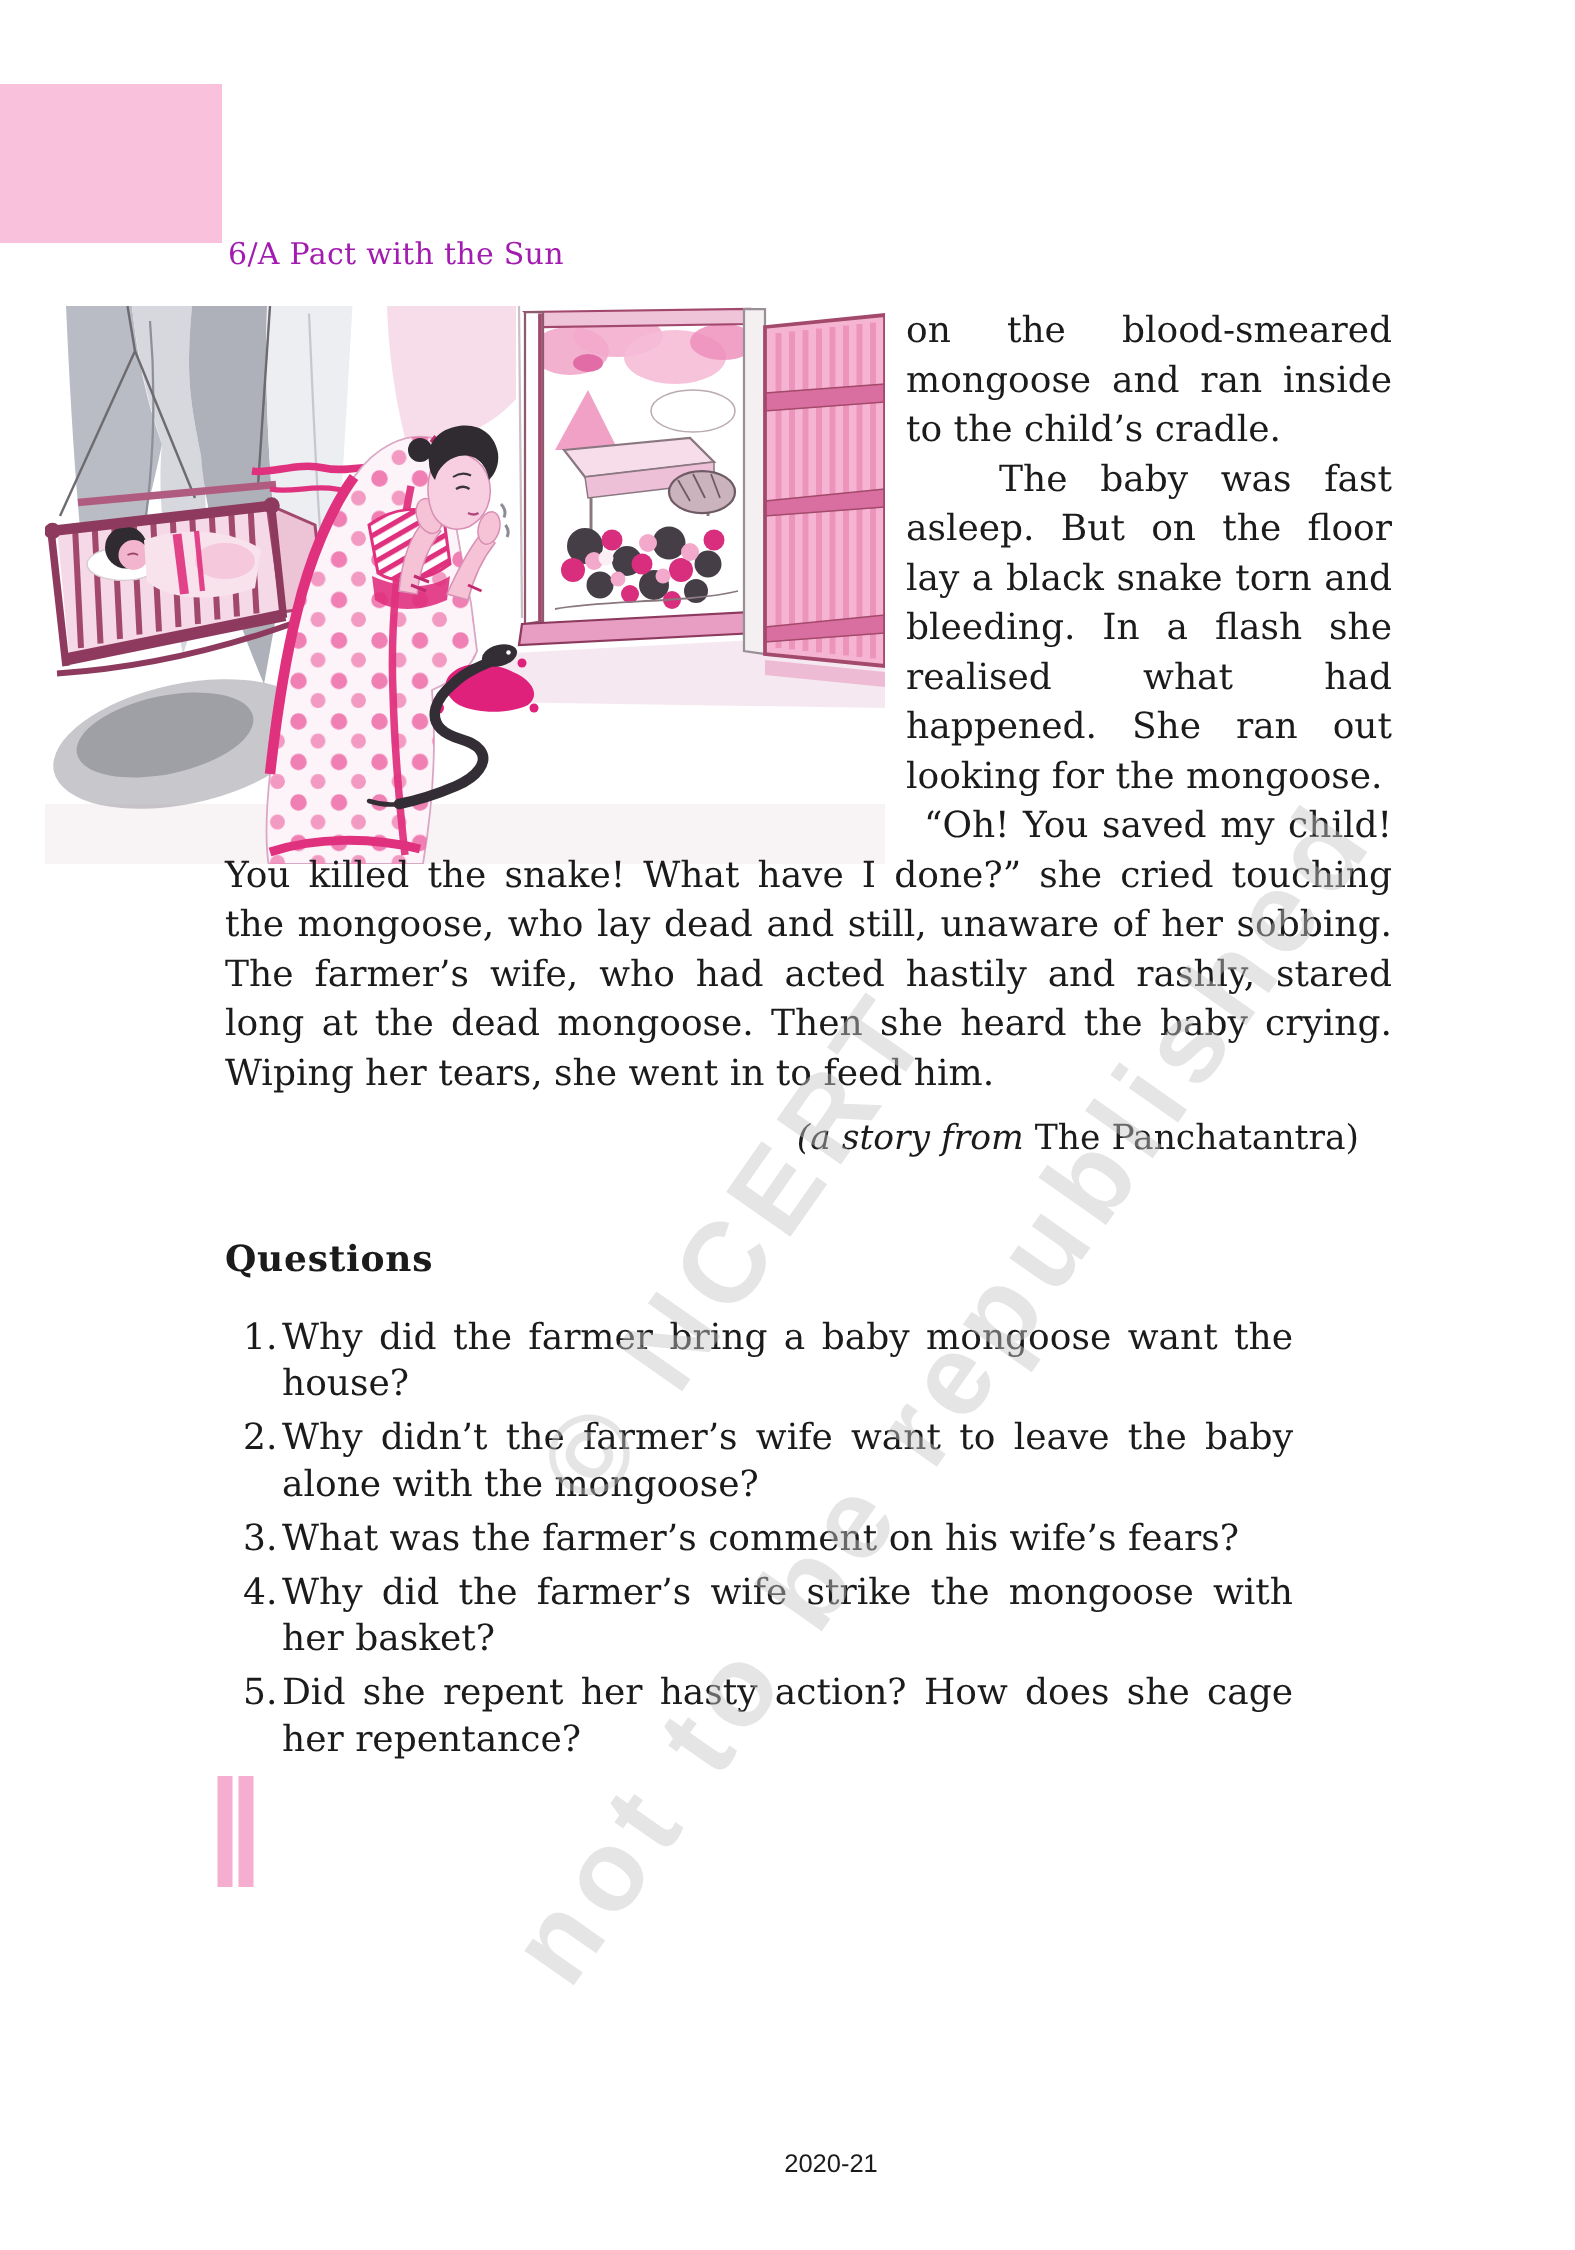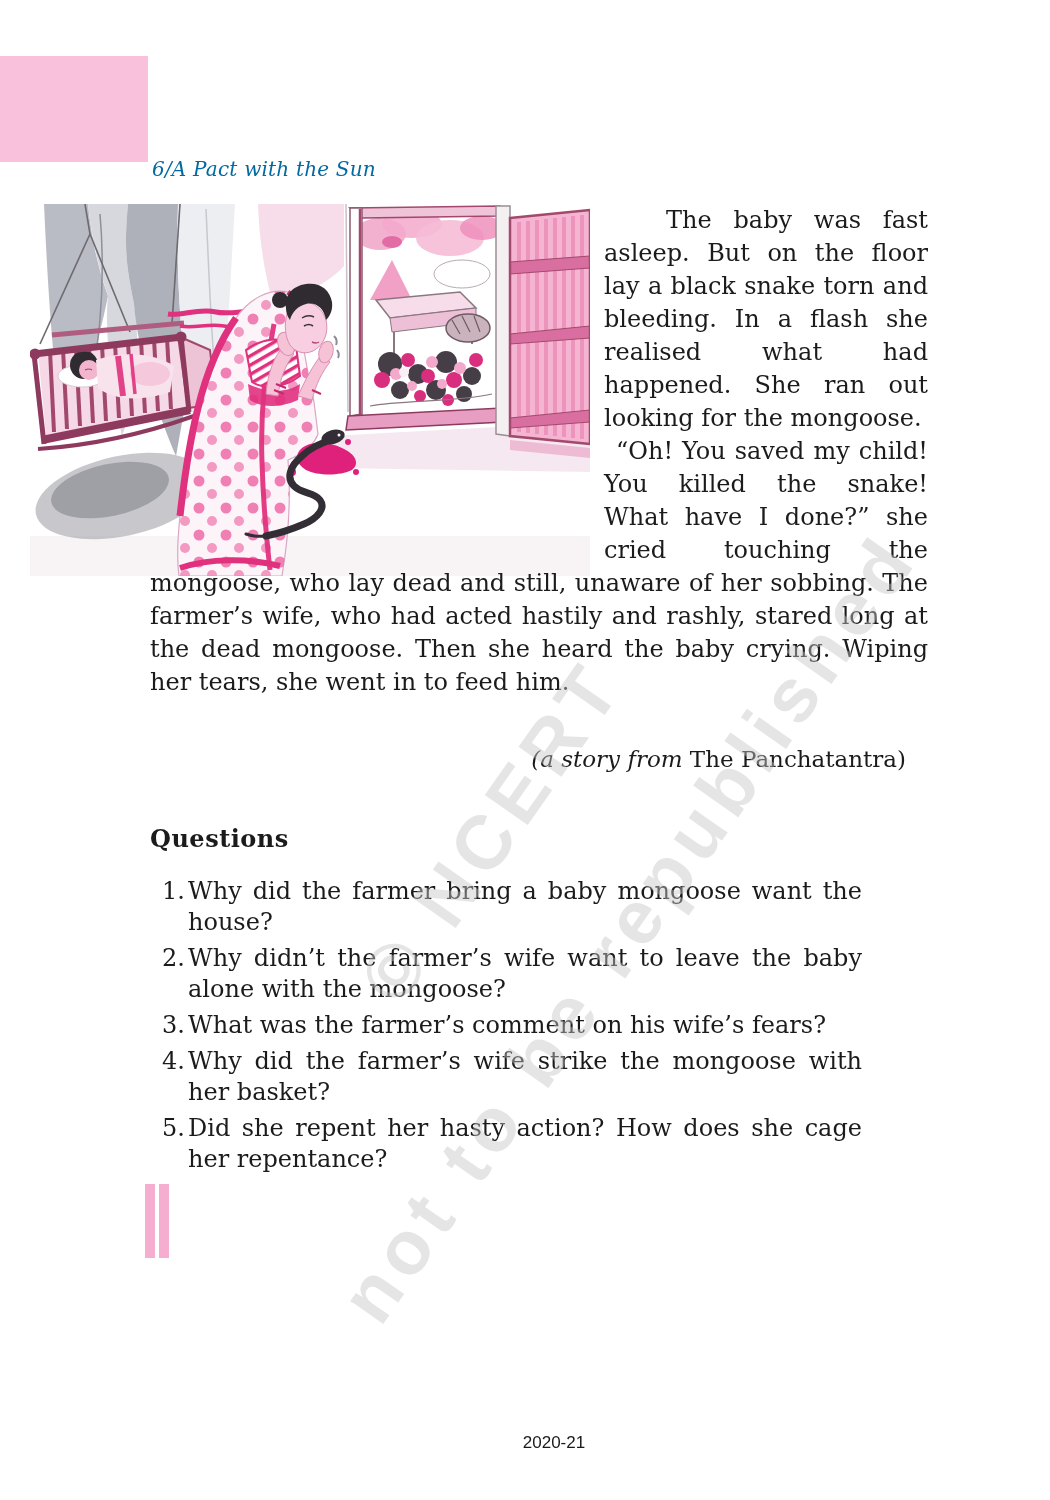--- a/index.html
+++ b/index.html
@@ -2,22 +2,22 @@
 <html><head>
 <meta charset="utf-8">
 <style>
   html,body{margin:0;padding:0;}
   body{
     width:1050px;height:1500px;position:relative;background:#ffffff;
     font-family:"DejaVu Serif", serif;color:#1b1b1b;overflow:hidden;
   }
   .corner-block{position:absolute;left:0;top:56px;width:148px;height:106px;background:#f9c1db;}
   .running-head{
-    position:absolute;left:152px;top:157px;font-style:italic;font-size:20px;
-    letter-spacing:.2px;color:#0369a1;
+    position:absolute;left:152px;top:157px;font-size:20px;
+    letter-spacing:.2px;color:#a21caf;
   }
   .story{position:absolute;left:150px;top:204px;width:778px;}
   .story p{margin:0;font-size:24px;line-height:33px;text-align:justify;}
   .story p.indent{text-indent:62px;}
   .story p.quote{text-indent:12px;}
   figure.illustration{float:left;width:454px;height:361px;margin:0;padding:0;overflow:visible;}
   figure.illustration svg{display:block;margin-left:-120px;}
   .attribution{
     position:absolute;left:150px;top:746px;width:778px;box-sizing:border-box;
     text-align:right;padding-right:22px;font-size:23px;
@@ -248,20 +248,21 @@
         </g>
         <path d="M480,58 L560,52 L560,64 L480,70 Z" fill="#d96fa0" stroke="#a3496b" stroke-width="1"></path>
         <path d="M480,130 L560,122 L560,134 L480,140 Z" fill="#d96fa0" stroke="#a3496b" stroke-width="1"></path>
         <path d="M480,214 L560,206 L560,218 L480,224 Z" fill="#d96fa0" stroke="#a3496b" stroke-width="1"></path>
         <path d="M480,14 L560,6 L560,240 L480,232 Z" fill="none" stroke="#a3496b" stroke-width="2.5"></path>
         <path d="M480,236 L560,244 L560,254 L480,246 Z" fill="#e79ec2" opacity=".6"></path>
       </g>
     </svg>
   </figure>
 
+  <p>on the blood-smeared mongoose and ran inside to the child’s cradle.</p>
   <p class="indent">The baby was fast asleep. But on the floor lay a black snake torn and bleeding. In a flash she realised what had happened. She ran out looking for the mongoose.</p>
   <p class="quote">“Oh!  You saved my child! You killed the snake! What have I done?” she cried touching the mongoose, who lay dead and still, unaware of her sobbing. The farmer’s wife,  who had acted hastily and rashly, stared long at the dead mongoose. Then she heard the baby crying.  Wiping her tears, she went in to feed him.</p>
 </div>
 
 <div class="attribution">
   <span class="it">(a story from</span><span> The Panchatantra)</span>
 </div>
 
 <div class="q-heading">Questions</div>
 

